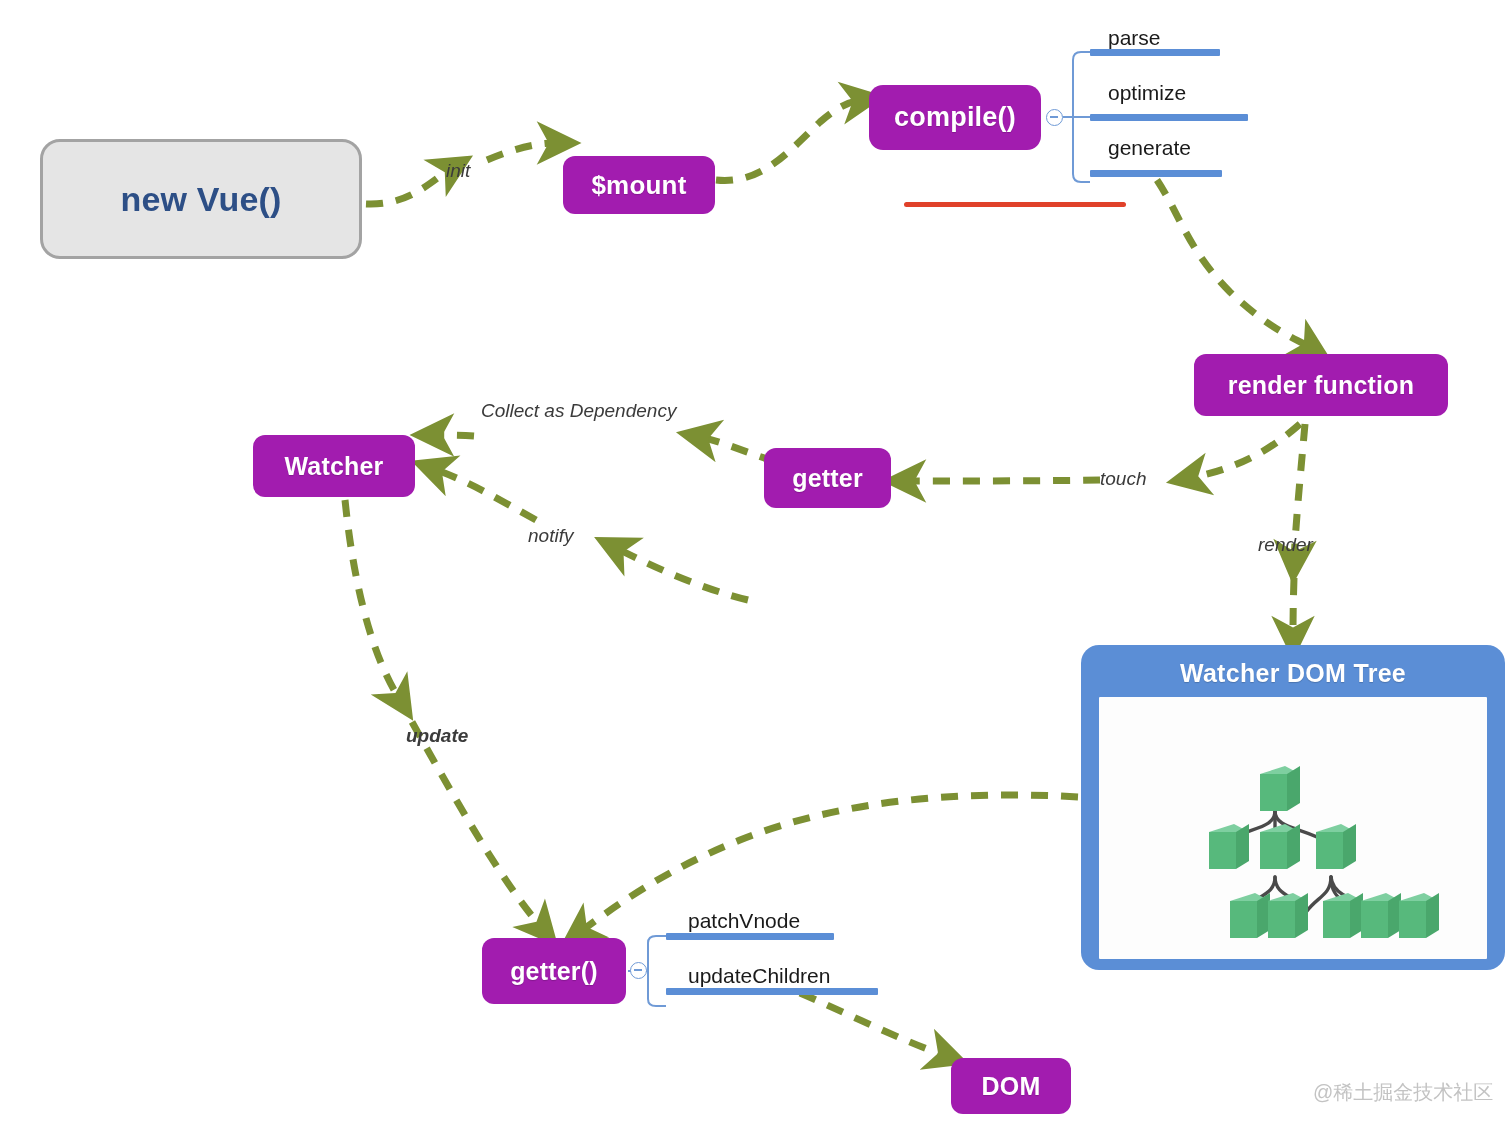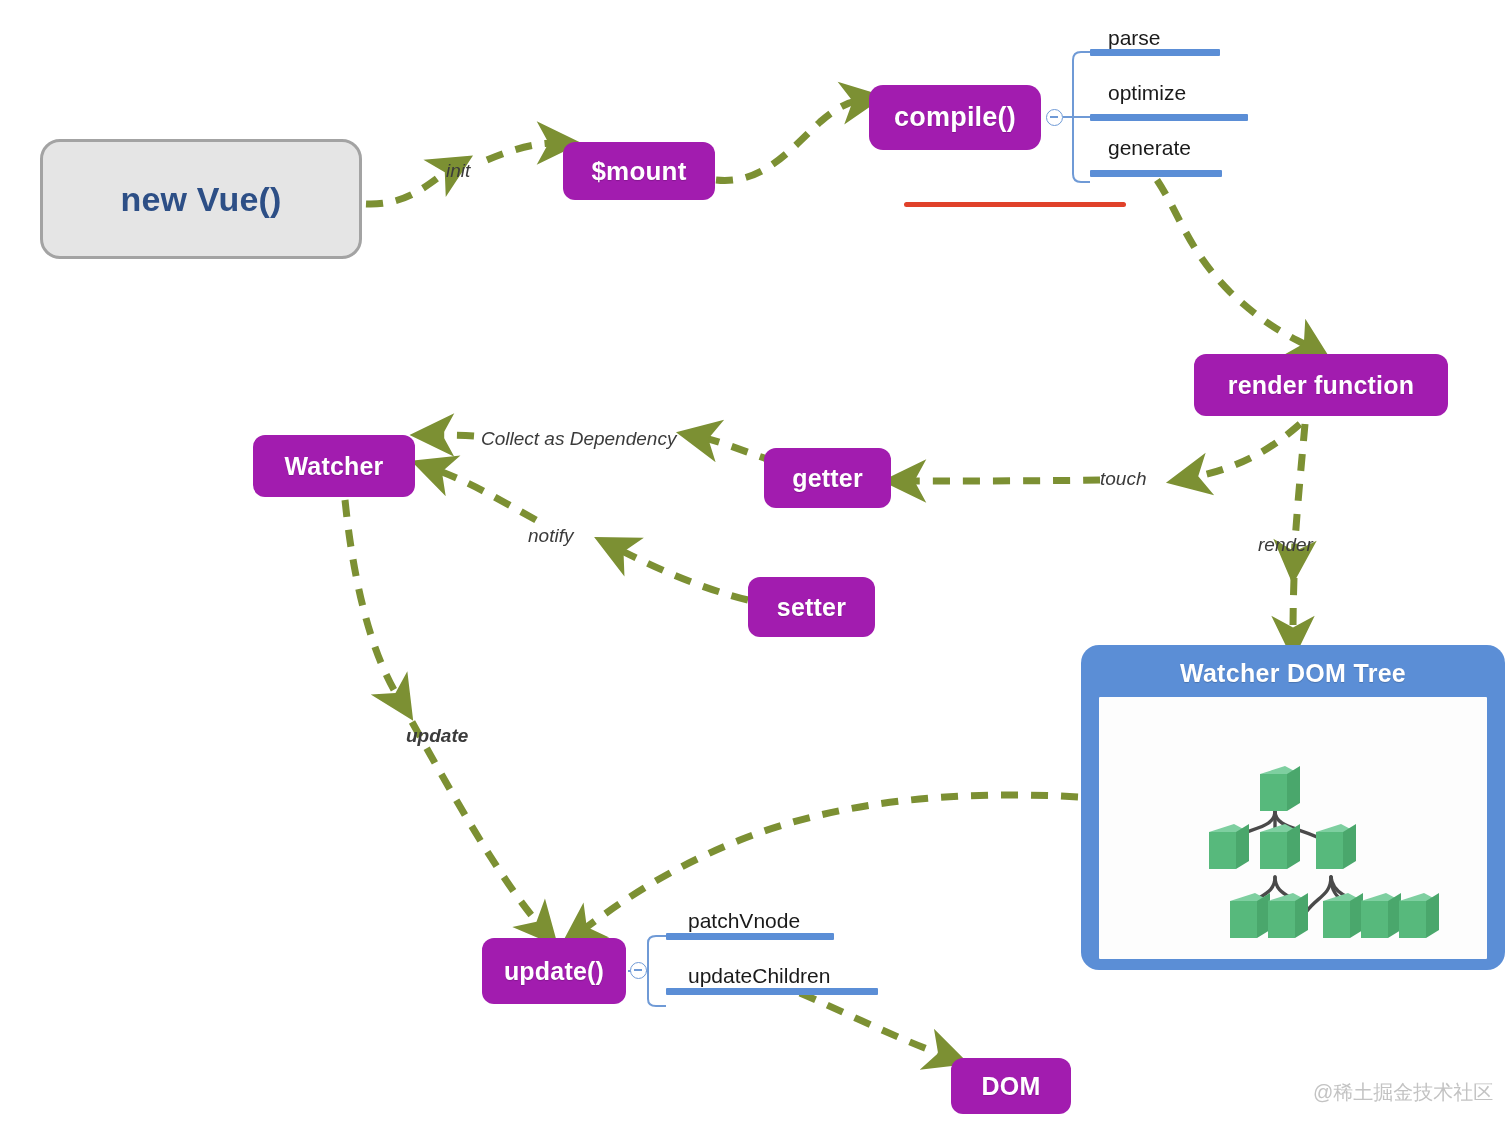--- a/index.html
+++ b/index.html
@@ -179,21 +179,21 @@
       <path d="M648,999 Q648,1006 656,1006 L666,1006"></path>
       <path d="M648,943 L648,999"></path>
       <path d="M638,971 L648,971"></path>
     </g>
   </svg>
 
   <div class="node node-root" style="left:40px; top:139px; width:322px; height:120px; font-size:34px;">
     <span>new Vue()</span>
   </div>
 
-  <div class="node" style="left:563px; top:142px; width:152px; height:58px; font-size:26px;">
+  <div class="node" style="left:563px; top:156px; width:152px; height:58px; font-size:26px;">
     <span>$mount</span>
   </div>
 
   <div class="node" style="left:869px; top:85px; width:172px; height:65px; font-size:27px; border-radius:14px;">
     <span>compile()</span>
   </div>
 
   <div class="toggle" style="left:1046px; top:109px;"></div>
 
   <div class="node" style="left:1194px; top:354px; width:254px; height:62px; font-size:25px;">
@@ -201,26 +201,23 @@
   </div>
 
   <div class="node" style="left:253px; top:435px; width:162px; height:62px; font-size:25px;">
     <span>Watcher</span>
   </div>
 
   <div class="node" style="left:764px; top:448px; width:127px; height:60px; font-size:25px;">
     <span>getter</span>
   </div>
 
-  <div class="node" style="left:748px; top:577px; width:127px; height:60px; font-size:25px;">
-    <span>setter</span>
-  </div>
 
   <div class="node" style="left:482px; top:938px; width:144px; height:66px; font-size:25px;">
-    <span>update()</span>
+    <span>getter()</span>
   </div>
 
   <div class="toggle" style="left:630px; top:962px;"></div>
 
   <div class="node" style="left:951px; top:1058px; width:120px; height:56px; font-size:25px;">
     <span>DOM</span>
   </div>
 
   <div class="vdom-box" style="left:1081px; top:645px; width:424px; height:325px;">
     <div class="vdom-title">Watcher DOM Tree</div>
@@ -305,21 +302,21 @@
   <div class="branch-label" style="left:688px; top:909px;">patchVnode</div>
   <div class="branch-bar" style="left:666px; top:933px; width:168px;"></div>
 
   <div class="branch-label" style="left:688px; top:964px;">updateChildren</div>
   <div class="branch-bar" style="left:666px; top:988px; width:212px;"></div>
 
   <div class="redline" style="left:904px; top:202px; width:222px;"></div>
 
   <div class="edge-label" style="left:446px; top:160px;">init</div>
 
-  <div class="edge-label" style="left:481px; top:428px;">Collect as Dependency</div>
+  <div class="edge-label" style="left:481px; top:400px;">Collect as Dependency</div>
 
   <div class="edge-label" style="left:528px; top:525px;">notify</div>
 
   <div class="edge-label" style="left:1100px; top:468px;">touch</div>
 
   <div class="edge-label" style="left:1258px; top:534px;">render</div>
 
   <div class="edge-label" style="left:406px; top:725px;font-weight:bold;">update</div>
 
   <div class="watermark" style="left:1313px; top:1079px;">@稀土掘金技术社区</div>

